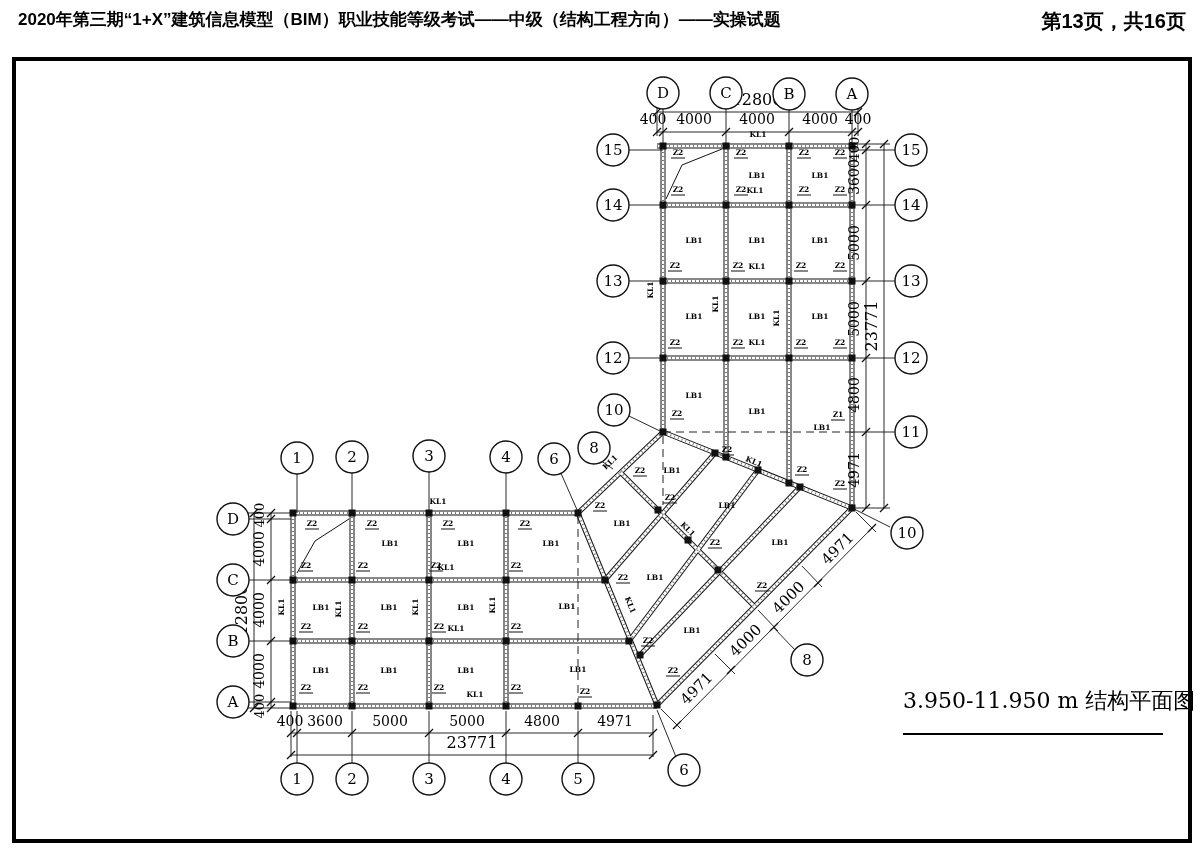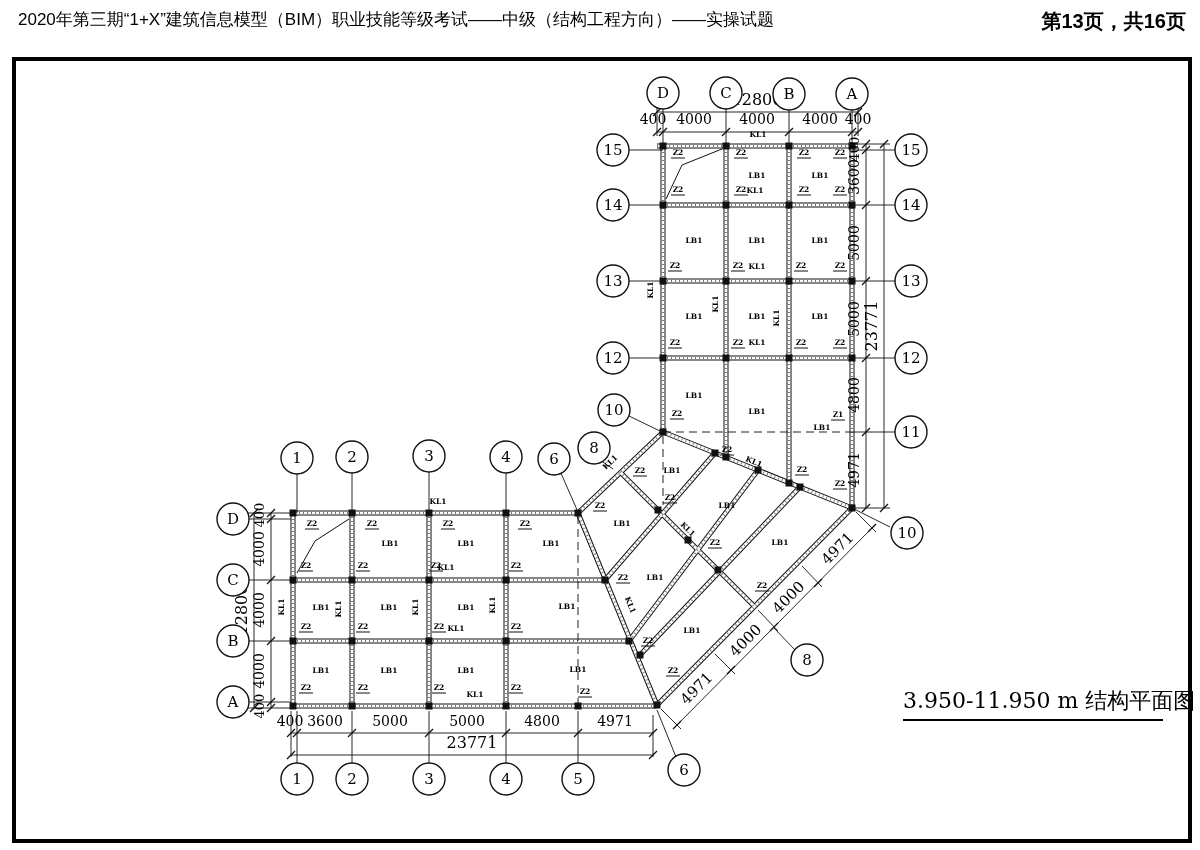--- a/index.html
+++ b/index.html
@@ -1,26 +1,26 @@
 <!DOCTYPE html>
 <html><head>
 <meta charset="utf-8">
 <style>
   html,body{margin:0;padding:0;background:#fff;}
   #page{position:relative;width:1200px;height:850px;background:#fff;overflow:hidden;
         font-family:"Liberation Sans",sans-serif;}
   #hdr{position:absolute;left:0;top:0;width:1200px;height:40px;}
-  #hdr .t{position:absolute;left:18px;top:8px;font-size:17px;font-weight:normal;color:#000;
+  #hdr .t{position:absolute;left:18px;top:8px;font-size:17px;font-weight:bold;color:#000;
           letter-spacing:0px;white-space:nowrap;}
   #hdr .p{position:absolute;right:14px;top:8px;font-size:20px;font-weight:bold;color:#000;}
   #frame{position:absolute;left:12px;top:57px;width:1172px;height:778px;border:4px solid #000;}
   svg{position:absolute;left:0;top:0;}
   #ptitle{position:absolute;left:903px;top:686px;width:260px;text-align:center;
           font-family:"DejaVu Serif",serif;font-size:22px;color:#000;
-          border-bottom:2px solid #000;padding-bottom:3px;white-space:nowrap;}
+          border-bottom:2px solid #000;padding-bottom:17px;white-space:nowrap;}
 </style>
 </head>
 <body>
 
 <div id="page">
   <div id="hdr">
     <div class="t">2020年第三期“1+X”建筑信息模型（BIM）职业技能等级考试——中级（结构工程方向）——实操试题</div>
     <div class="p">第13页，共16页</div>
   </div>
   <div id="frame"></div>

